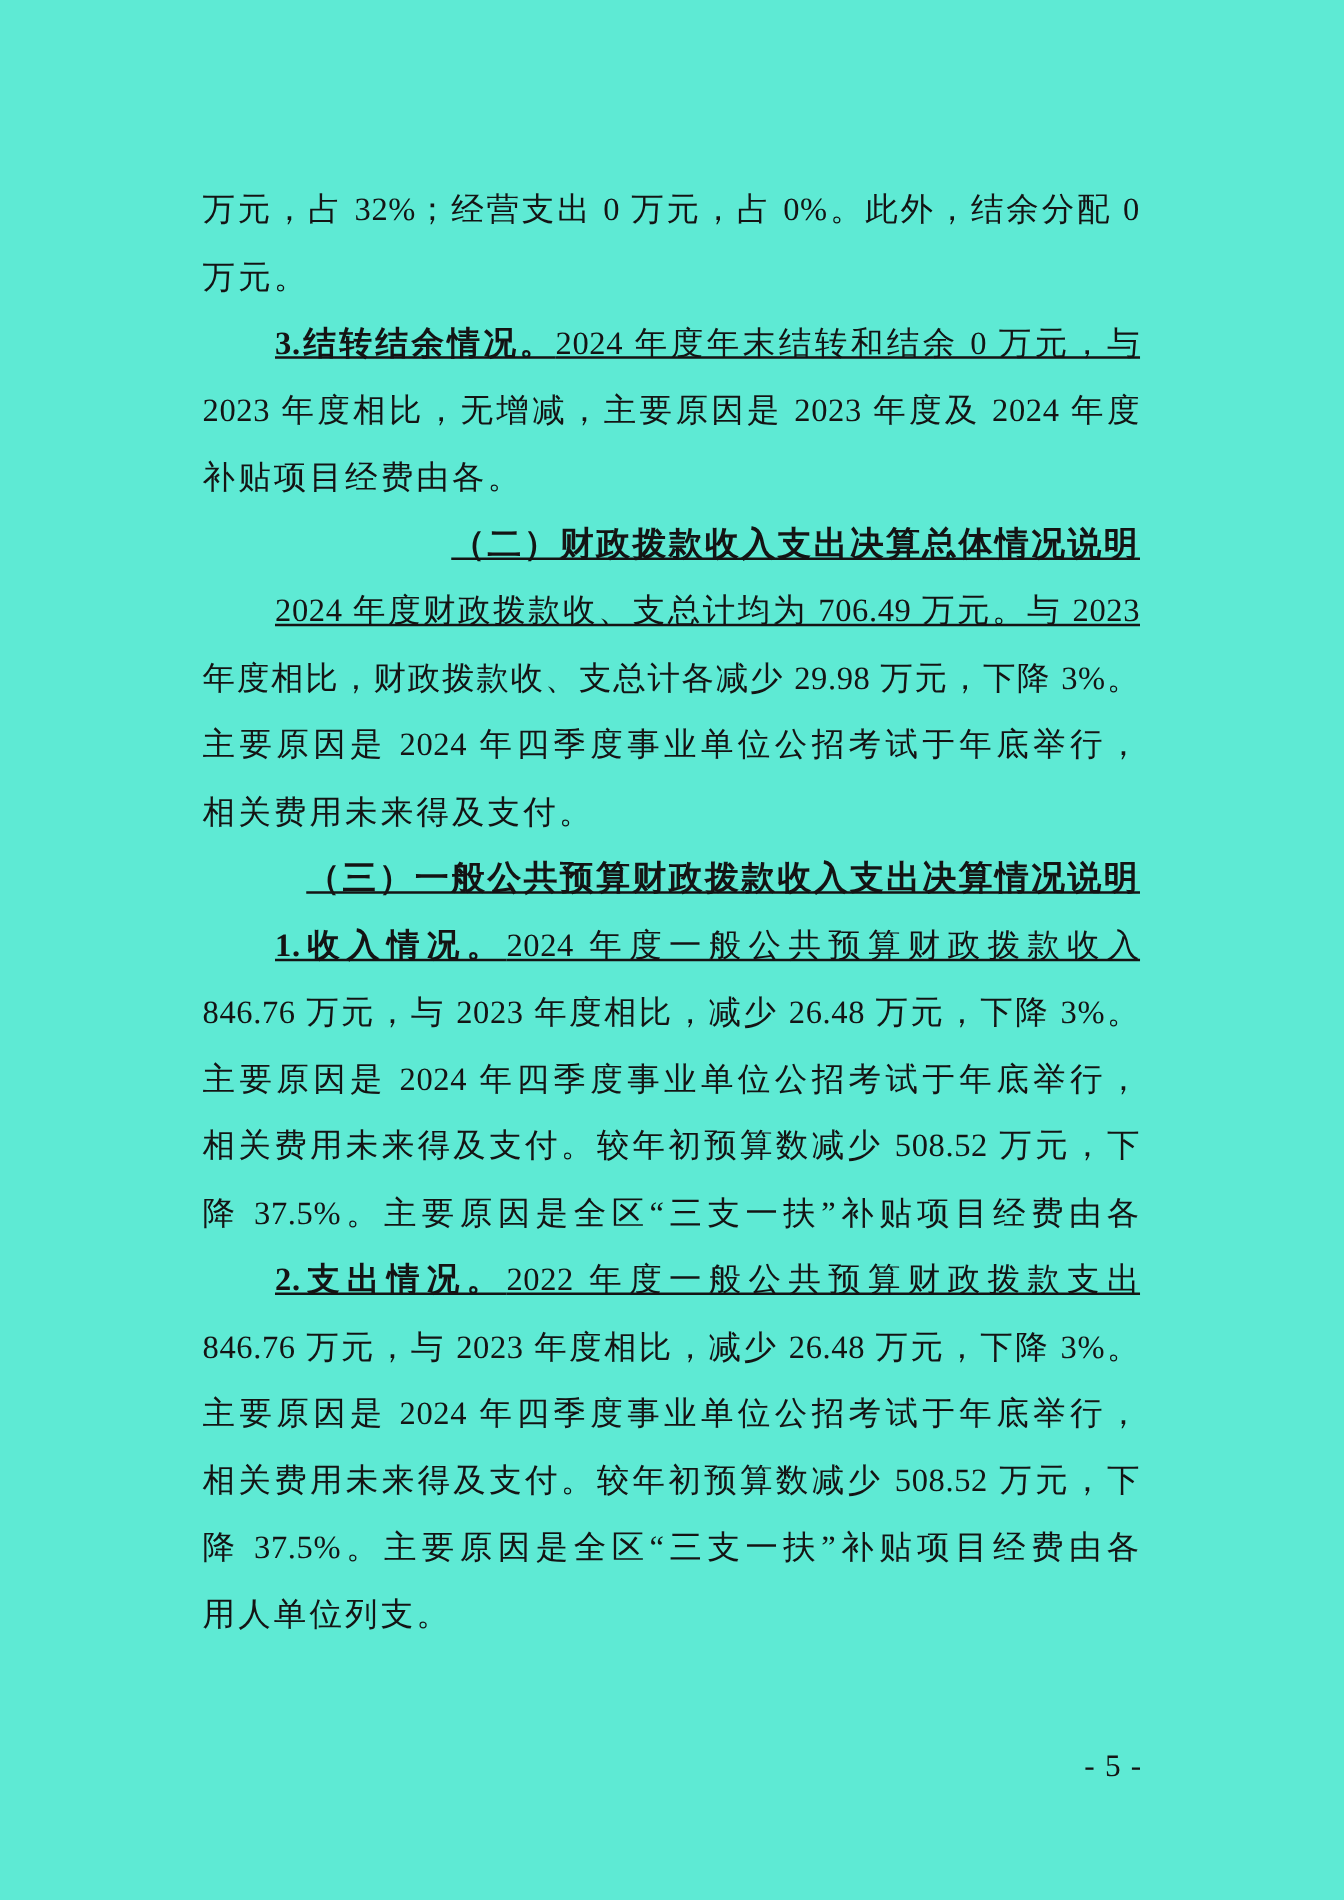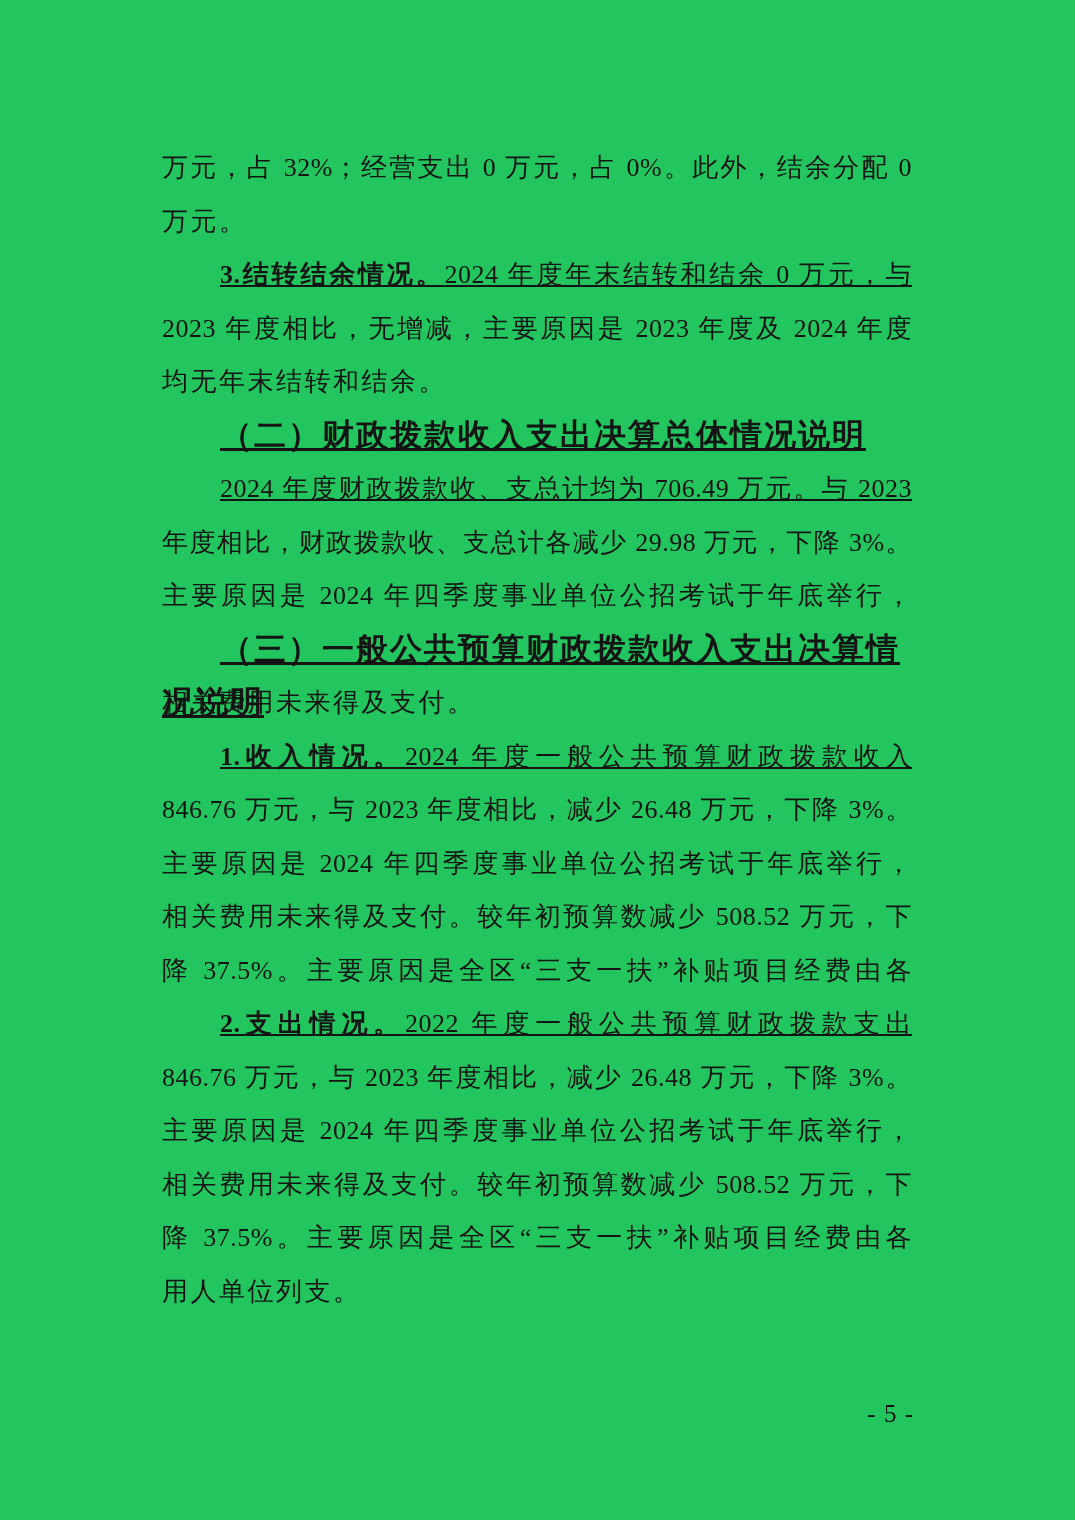--- a/index.html
+++ b/index.html
@@ -4,21 +4,21 @@
 <style>
   html, body {
     margin: 0;
     padding: 0;
     background: #ffffff;
   }
   .page {
     position: relative;
     width: 1075px;
     height: 1520px;
-    background: #22c55e;
+    background: #5eead4;
     overflow: hidden;
     font-family: "Liberation Serif", "DejaVu Serif", serif;
     color: #141414;
   }
   .doc-body {
     position: absolute;
     left: 162px;
     top: 141px;
     width: 750px;
   }
@@ -38,22 +38,23 @@
   .line.noj {
     text-align: left;
     letter-spacing: 2.5px;
   }
   .line.ind {
     text-indent: 58px;
     text-decoration: underline;
   }
   .line.head {
     font-weight: 700;
-    font-size: 32px;
+    font-size: 27px;
     letter-spacing: 2px;
+    text-align: right;
   }
   .b {
     font-weight: 700;
   }
   .page-number {
     position: absolute;
     right: 161px;
     top: 1399px;
     font-size: 25px;
     line-height: 30px;
@@ -63,27 +64,27 @@
 </style>
 </head>
 <body>
 
 <div class="page">
   <div class="doc-body">
       <div class="line just"><span>万元，占 32%；经营支出 0 万元，占 0%。此外，结余分配 0</span></div>
       <div class="line noj"><span>万元。</span></div>
       <div class="line just ind"><span class="b">3.结转结余情况。</span><span>2024 年度年末结转和结余 0 万元，与</span></div>
       <div class="line just"><span>2023 年度相比，无增减，主要原因是 2023 年度及 2024 年度</span></div>
-      <div class="line noj"><span>均无年末结转和结余。</span></div>
+      <div class="line noj"><span>补贴项目经费由各。</span></div>
       <div class="line noj ind head"><span class="b">（二）财政拨款收入支出决算总体情况说明</span></div>
       <div class="line just ind"><span>2024 年度财政拨款收、支总计均为 706.49 万元。与 2023</span></div>
       <div class="line just"><span>年度相比，财政拨款收、支总计各减少 29.98 万元，下降 3%。</span></div>
       <div class="line just"><span>主要原因是 2024 年四季度事业单位公招考试于年底举行，</span></div>
+      <div class="line noj"><span>相关费用未来得及支付。</span></div>
       <div class="line noj ind head"><span class="b">（三）一般公共预算财政拨款收入支出决算情况说明</span></div>
-      <div class="line noj"><span>相关费用未来得及支付。</span></div>
       <div class="line just ind"><span class="b">1.收入情况。</span><span>2024 年度一般公共预算财政拨款收入</span></div>
       <div class="line just"><span>846.76 万元，与 2023 年度相比，减少 26.48 万元，下降 3%。</span></div>
       <div class="line just"><span>主要原因是 2024 年四季度事业单位公招考试于年底举行，</span></div>
       <div class="line just"><span>相关费用未来得及支付。较年初预算数减少 508.52 万元，下</span></div>
       <div class="line just"><span>降 37.5%。主要原因是全区“三支一扶”补贴项目经费由各</span></div>
       <div class="line just ind"><span class="b">2.支出情况。</span><span>2022 年度一般公共预算财政拨款支出</span></div>
       <div class="line just"><span>846.76 万元，与 2023 年度相比，减少 26.48 万元，下降 3%。</span></div>
       <div class="line just"><span>主要原因是 2024 年四季度事业单位公招考试于年底举行，</span></div>
       <div class="line just"><span>相关费用未来得及支付。较年初预算数减少 508.52 万元，下</span></div>
       <div class="line just"><span>降 37.5%。主要原因是全区“三支一扶”补贴项目经费由各</span></div>

